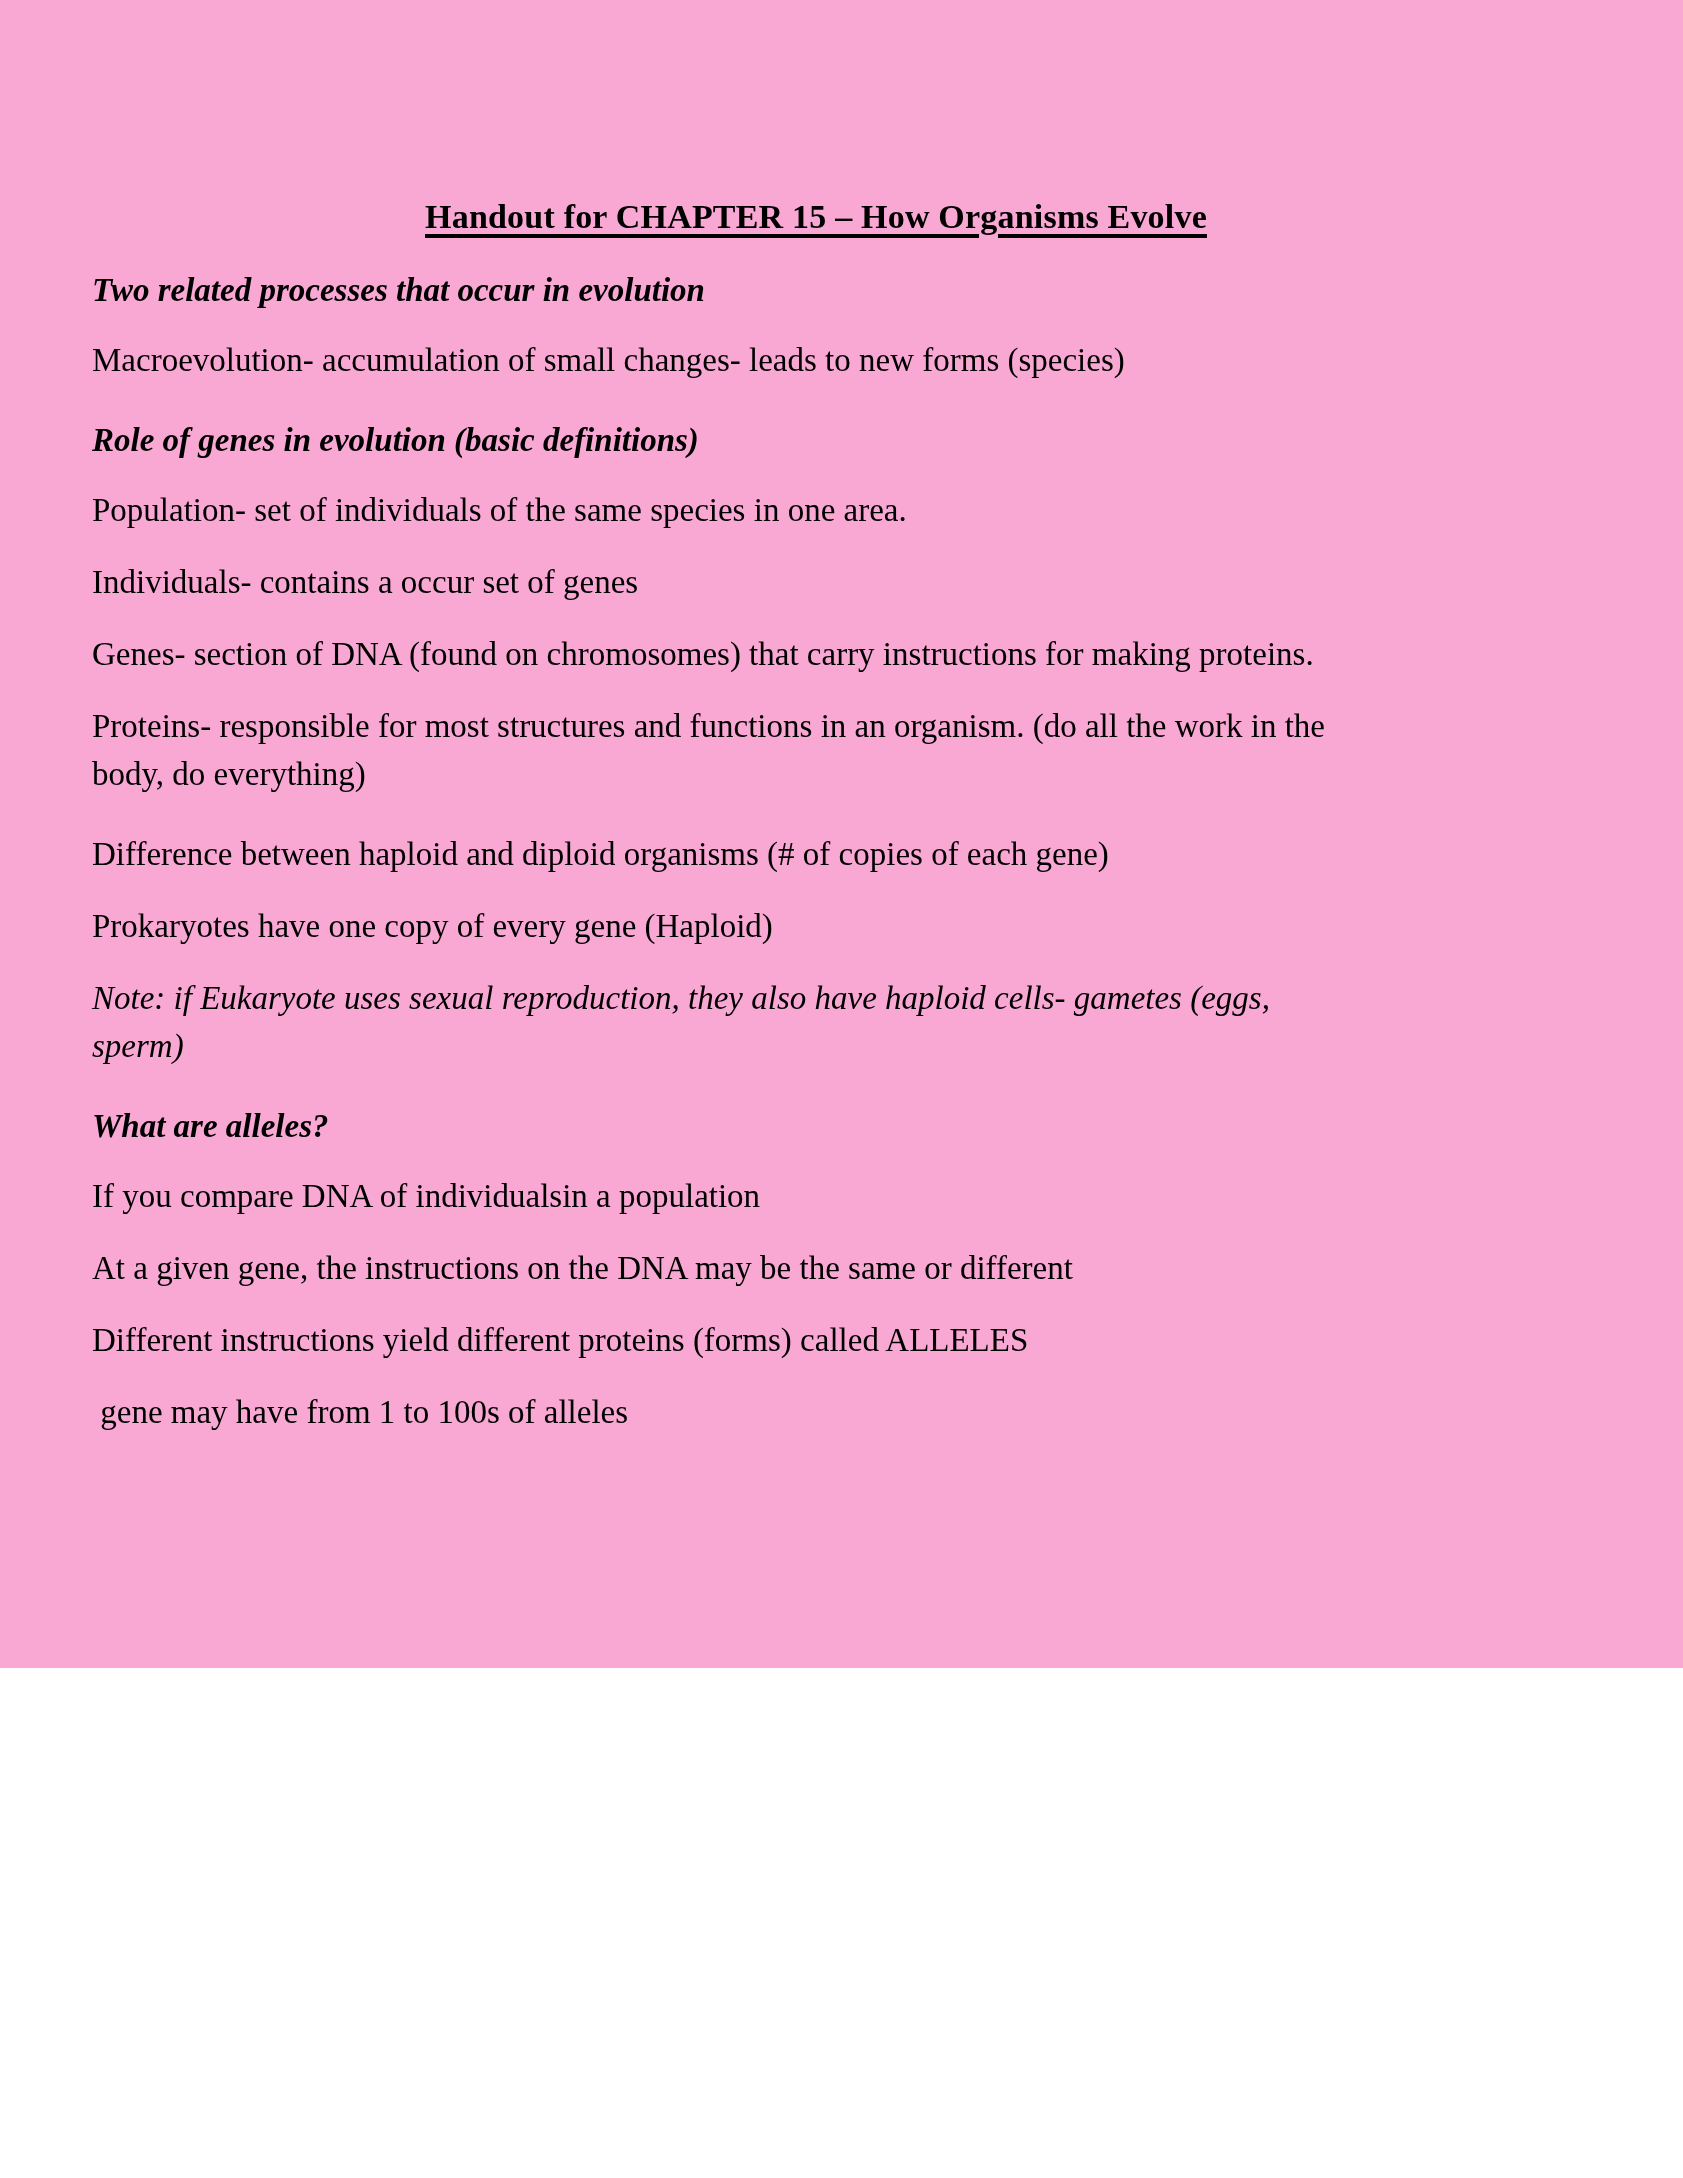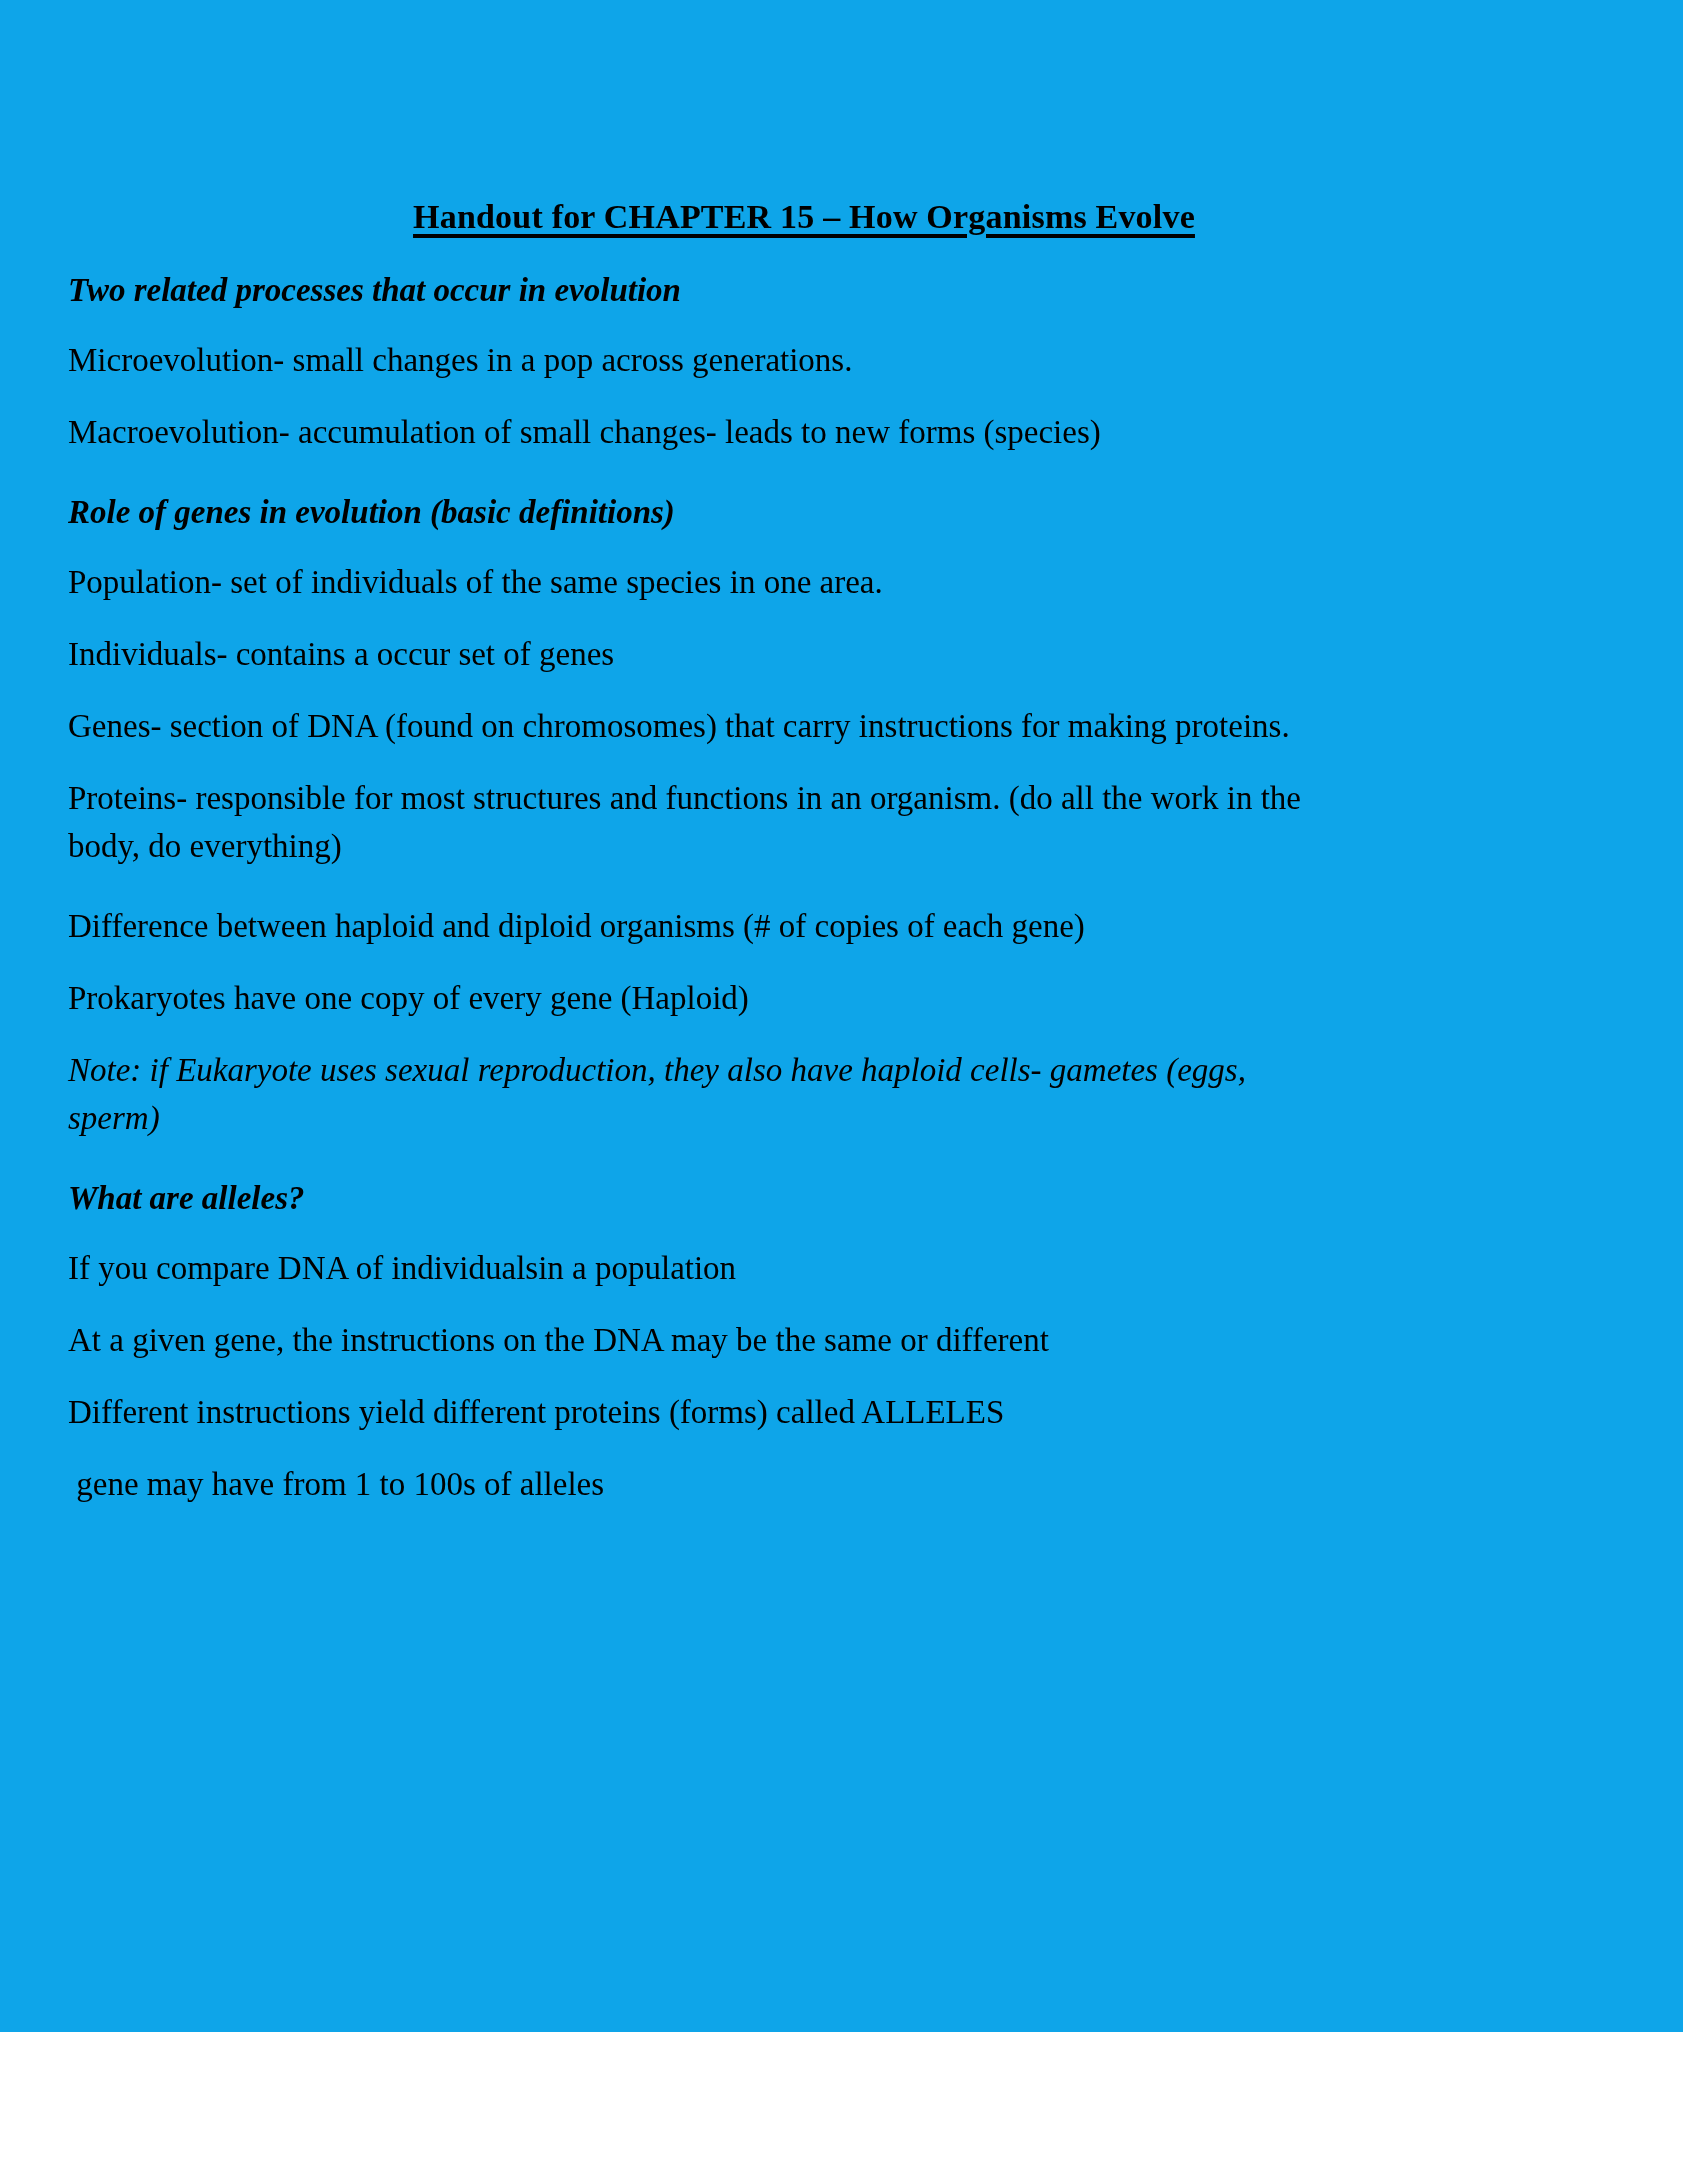--- a/index.html
+++ b/index.html
@@ -3,27 +3,27 @@
 <meta charset="utf-8">
 <style>
   html, body {
     margin: 0;
     padding: 0;
     background: #ffffff;
   }
   .page {
     position: relative;
     width: 1683px;
-    height: 2032px;
-    background: #0ea5e9;
+    height: 1668px;
+    background: #f9a8d4;
     color: #000000;
     font-family: "Liberation Serif", "DejaVu Serif", serif;
     font-size: 33px;
     box-sizing: border-box;
-    padding: 193px 59px 0 68px;
+    padding: 193px 59px 0 92px;
     overflow: hidden;
   }
   .title {
     font-size: 34px;
     font-weight: bold;
     line-height: 48px;
     margin: 0 0 25px 0;
     text-align: center;
     text-decoration: underline;
     text-decoration-thickness: 4px;
@@ -63,23 +63,20 @@
 </style>
 </head>
 <body>
 
 <div class="page">
 
   <h1 class="title">Handout for CHAPTER 15 – How Organisms Evolve</h1>
 
   <div class="section">
     <h2 class="heading">Two related processes that occur in evolution</h2>
-    <p class="para">
-      <span class="pline">Microevolution- small changes in a pop across generations.</span>
-    </p>
     <p class="para">
       <span class="pline">Macroevolution- accumulation of small changes- leads to new forms (species)</span>
     </p>
   </div>
 
   <div class="section">
     <h2 class="heading">Role of genes in evolution (basic definitions)</h2>
     <p class="para">
       <span class="pline">Population- set of individuals of the same species in one area.</span>
     </p>

